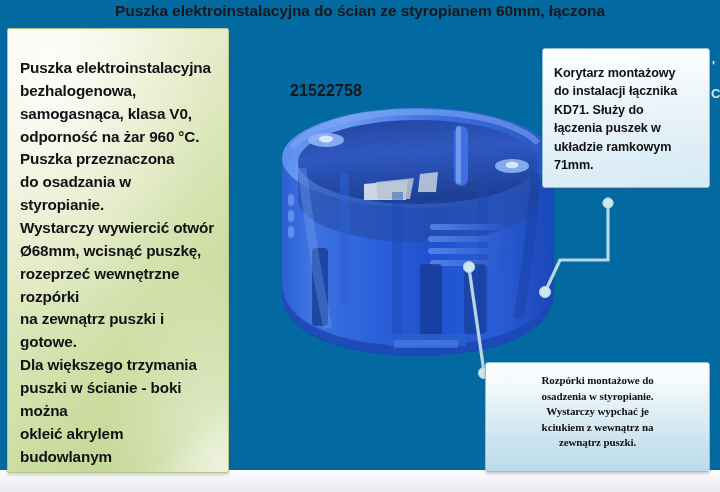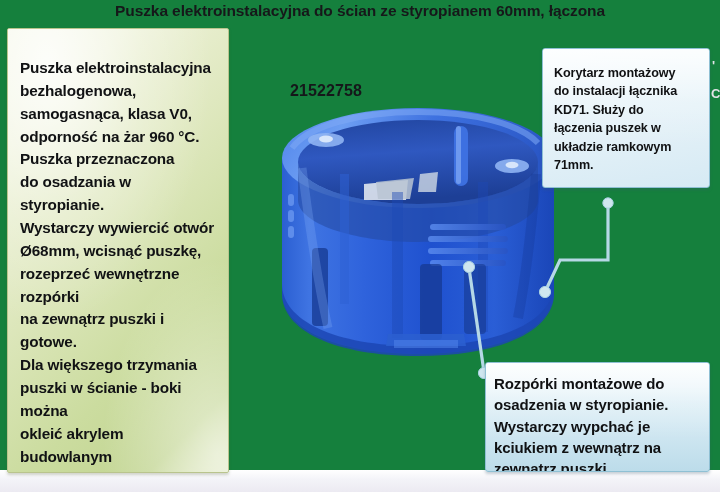--- a/index.html
+++ b/index.html
@@ -4,21 +4,21 @@
 <title>PST60</title>
 <style>
   html,body{margin:0;padding:0;}
   body{
     width:720px;height:492px;
     background:#ffffff;
     font-family:"Liberation Sans","DejaVu Sans",sans-serif;
     overflow:hidden;
     position:relative;
   }
-  .stage{position:absolute;inset:0;background:#15803d;}
+  .stage{position:absolute;inset:0;background:#0369a1;}
 
   
   .bottom-band{
     position:absolute;left:0;right:0;bottom:0;height:22px;
     background:linear-gradient(180deg,#ffffff 0%,#f3f3f8 45%,#eceaf2 100%);
   }
 
   
   .page-title{
     position:absolute;left:0;right:0;top:2px;
@@ -99,22 +99,23 @@
     font-size:12.6px;line-height:1.46;text-align:left;
     letter-spacing:-0.1px;
   }
 
   .callout-bottom{
     left:485px;top:362px;width:225px;height:110px;
     background:linear-gradient(180deg,#f2fafd 0%,#e4f2f8 26%,#d2e8f2 60%,#bcdcea 100%);
   }
   .callout-bottom .txt{
     padding:10px 8px 0 8px;
-    font-size:15px;line-height:1.42;
+    font-size:11px;line-height:1.42;text-align:center;
     letter-spacing:-0.1px;
+    font-family:Liberation Serif, serif;
   }
 
   
   .leaders{position:absolute;left:0;top:0;width:720px;height:492px;pointer-events:none;}
 
   
   .edge-ghost{
     position:absolute;color:#e2e2e6;font-size:13px;font-weight:bold;
     font-family:"Liberation Sans",sans-serif;user-select:none;
   }

